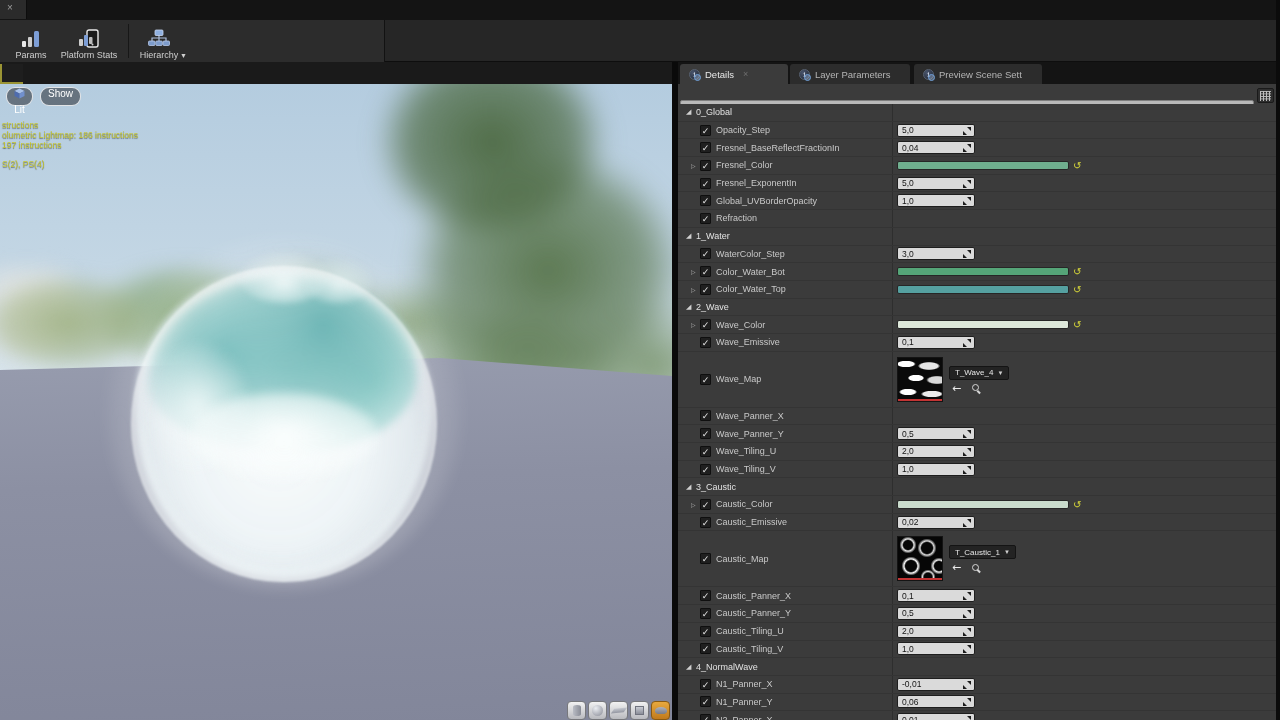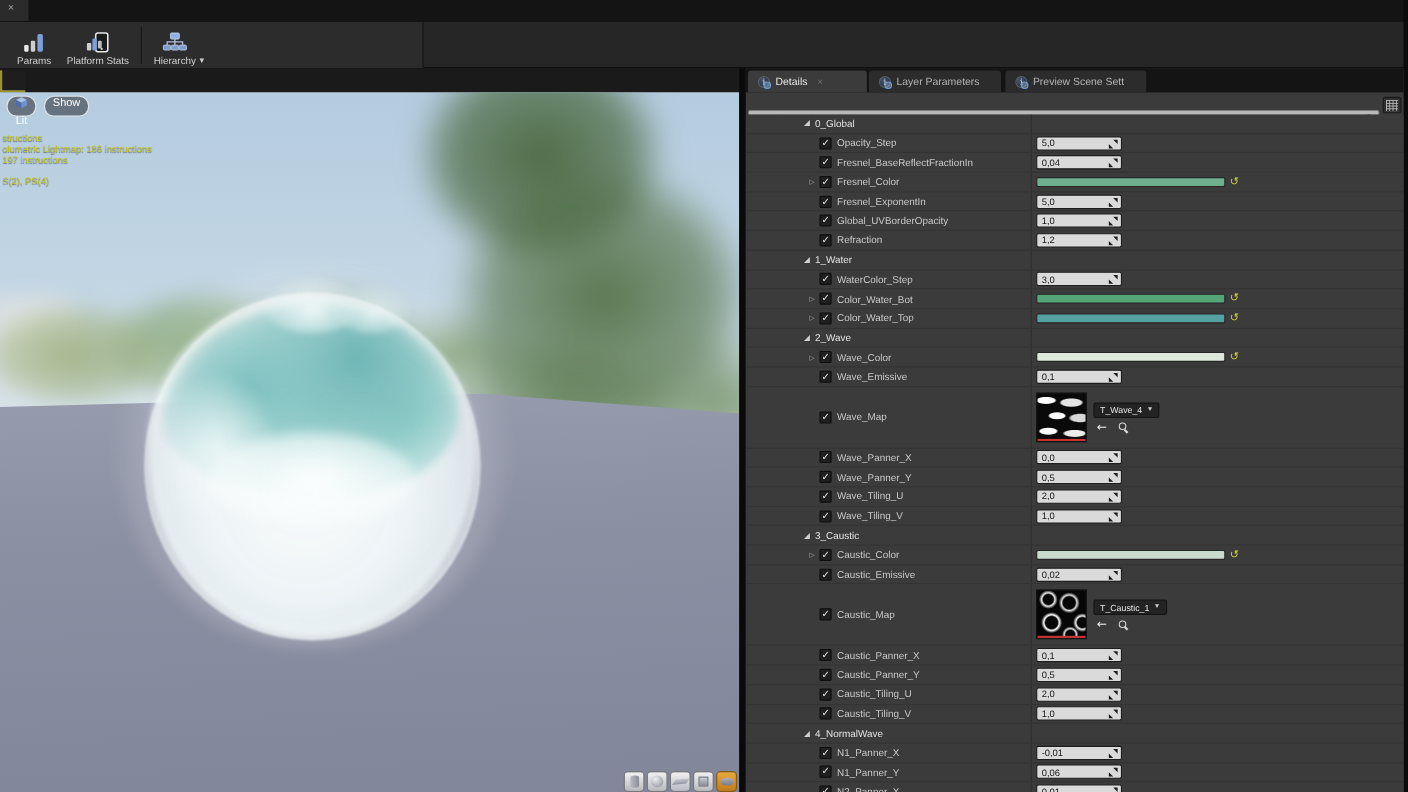--- a/index.html
+++ b/index.html
@@ -119,21 +119,21 @@
   .mag.light::before { border-color:#d6d6d6; }
   .mag.light::after { background:#d6d6d6; }
   .search-mag { position:absolute; right:4px; top:3px; }
   .grid-btn { width:17px; height:15px; background:#2e2e2e; border:1px solid #1a1a1a; border-radius:2px;
     display:flex; align-items:center; justify-content:center; }
   .grid-ic { width:11px; height:10px;
     background-image:linear-gradient(#bdbdbd 1px, transparent 1px), linear-gradient(90deg,#bdbdbd 1px, transparent 1px);
     background-size:3px 2.5px; }
   
   .plist { position:absolute; left:0; top:42px; width:598px; height:616px; overflow:hidden; background:#3b3b3b; }
-  .prow { display:flex; align-items:center; height:17.7px; border-bottom:1px solid #343434; font-size:9px;padding-left:45px; }
+  .prow { display:flex; align-items:center; height:17.7px; border-bottom:1px solid #343434; font-size:9px; }
   .prow.texture { height:56px; }
   .rleft { width:215px; height:100%; display:flex; align-items:center; border-right:1px solid #2e2e2e; flex-shrink:0; }
   .rright { flex:1; display:flex; align-items:center; padding-left:4px; position:relative; }
   .tri { width:10px; margin-left:8px; color:#d0d0d0; font-size:7px; }
   .glabel { color:#e2e2e2; }
   .expander { width:9px; margin-left:13px; color:#b0b0b0; font-size:6px; }
   .cb { width:11px; height:11px; background:#1f1f1f; border:1px solid #0f0f0f; border-radius:1px;
     color:#e8e8e8; font-size:9px; line-height:10px; text-align:center; margin-right:5px; flex-shrink:0;
     font-family:"DejaVu Sans", sans-serif; }
   .plabel { color:#c9c9c9; }
@@ -388,26 +388,20 @@
               <span class="nesw"></span>
             </span>
           </div>
         </div>
         <div class="prow scalar">
           <div class="rleft">
             <span class="expander"></span>
             <span class="cb">✓</span>
             <span class="plabel">Refraction</span>
           </div>
-          <div class="rright">
-            <span class="vfield">
-              <span class="fval">1,2</span>
-              <span class="nesw"></span>
-            </span>
-          </div>
         </div>
         <div class="prow group">
           <div class="rleft">
             <span class="tri">◢</span>
             <span class="glabel">1_Water</span>
           </div>
           <div class="rright"></div>
         </div>
         <div class="prow scalar">
           <div class="rleft">
@@ -494,26 +488,20 @@
               </span>
             </span>
           </div>
         </div>
         <div class="prow scalar">
           <div class="rleft">
             <span class="expander"></span>
             <span class="cb">✓</span>
             <span class="plabel">Wave_Panner_X</span>
           </div>
-          <div class="rright">
-            <span class="vfield">
-              <span class="fval">0,0</span>
-              <span class="nesw"></span>
-            </span>
-          </div>
         </div>
         <div class="prow scalar">
           <div class="rleft">
             <span class="expander"></span>
             <span class="cb">✓</span>
             <span class="plabel">Wave_Panner_Y</span>
           </div>
           <div class="rright">
             <span class="vfield">
               <span class="fval">0,5</span>

